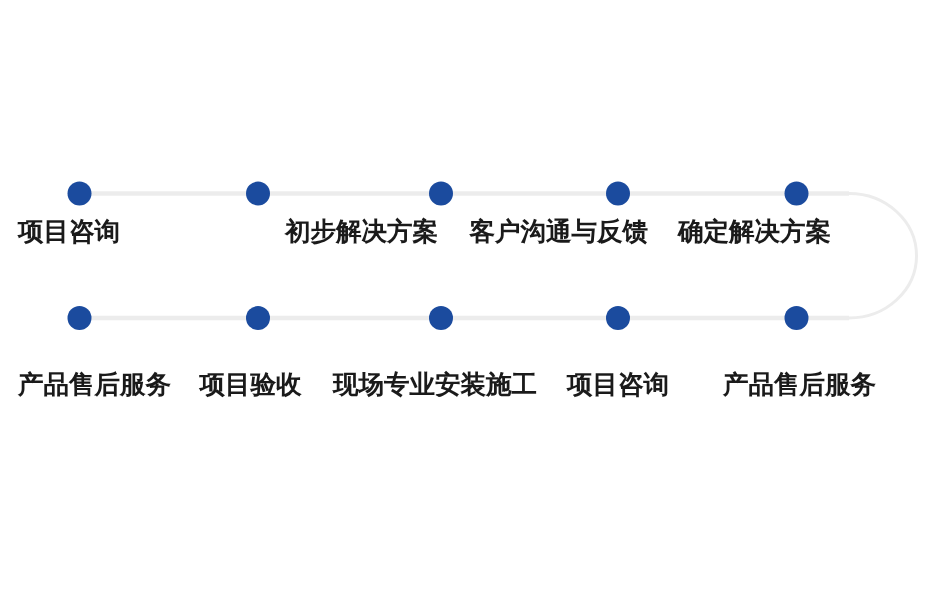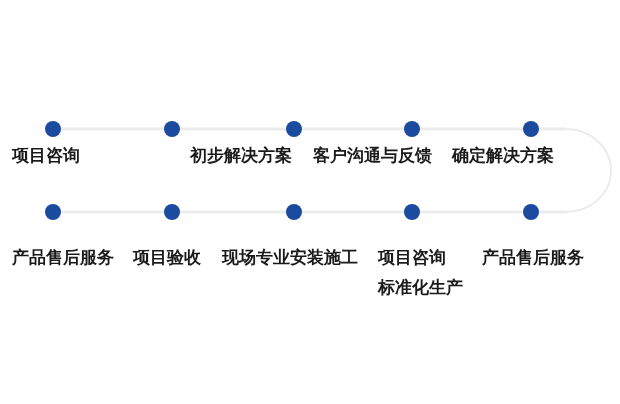--- a/index.html
+++ b/index.html
@@ -75,17 +75,16 @@
   <div class="step-label row-top" style="left:12px" data-bind="diagram.flow.top_row.0.label">项目咨询</div>
   <div class="step-label row-top" style="left:190px" data-bind="diagram.flow.top_row.2.label">初步解决方案</div>
   <div class="step-label row-top" style="left:452px" data-bind="diagram.flow.top_row.4.label">确定解决方案</div>
   <div class="step-label row-top" style="left:313px" data-bind="diagram.flow.top_row.3.label">客户沟通与反馈</div>
 
   <div class="step-label row-bottom" style="left:12px" data-bind="diagram.flow.bottom_row.0.label">产品售后服务</div>
   <div class="step-label row-bottom" style="left:133px" data-bind="diagram.flow.bottom_row.1.label">项目验收</div>
   <div class="step-label row-bottom" style="left:222px" data-bind="diagram.flow.bottom_row.2.label">现场专业安装施工</div>
   <div class="step-label row-bottom" style="left:378px">
     <div data-bind="diagram.flow.bottom_row.3.label">项目咨询</div>
-    <div data-bind="diagram.flow.bottom_row.3.label_line2">标准化生产</div>
   </div>
   <div class="step-label row-bottom" style="left:482px" data-bind="diagram.flow.bottom_row.4.label">产品售后服务</div>
 
 </div>
 
 </body></html>

